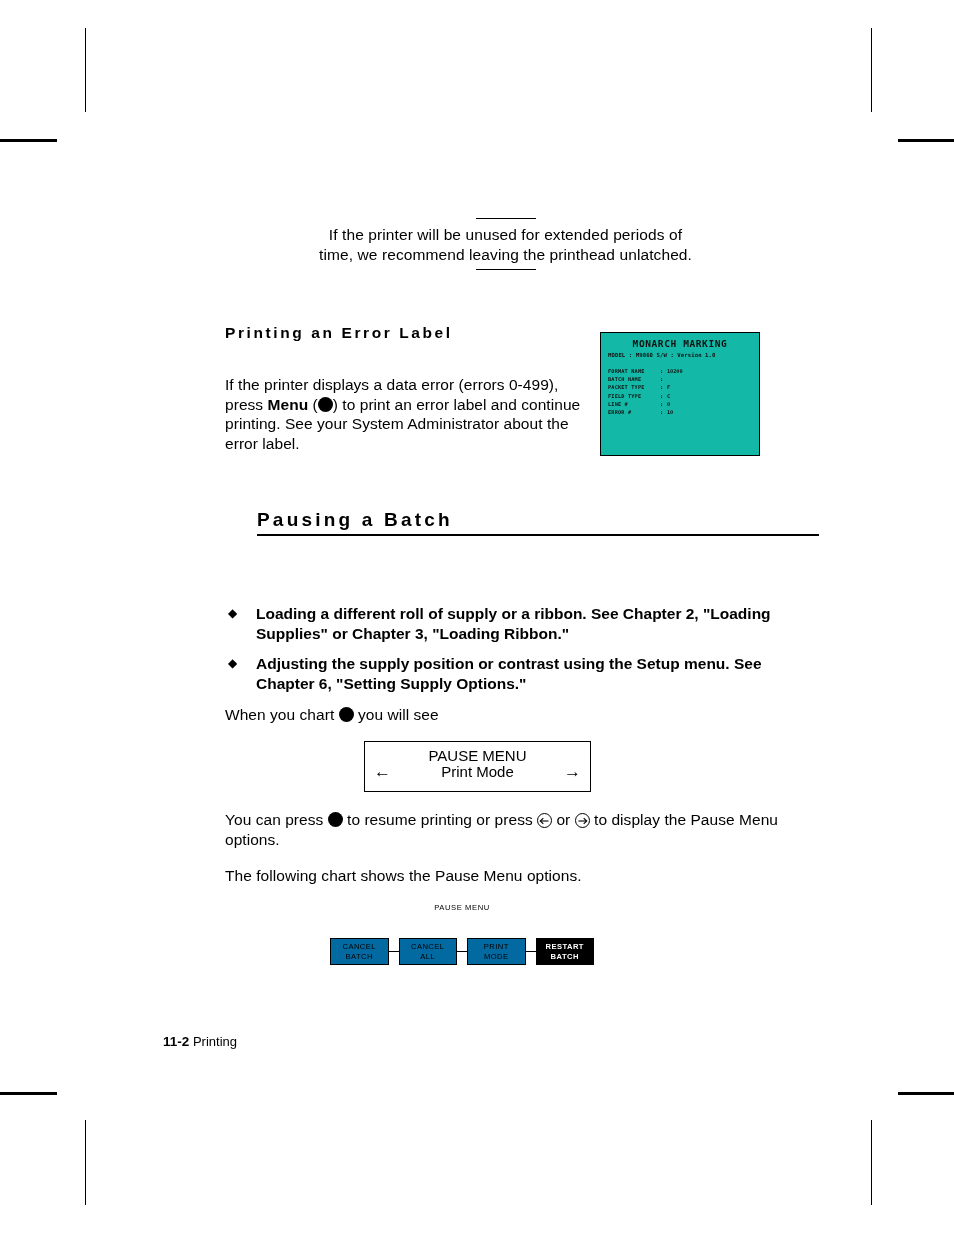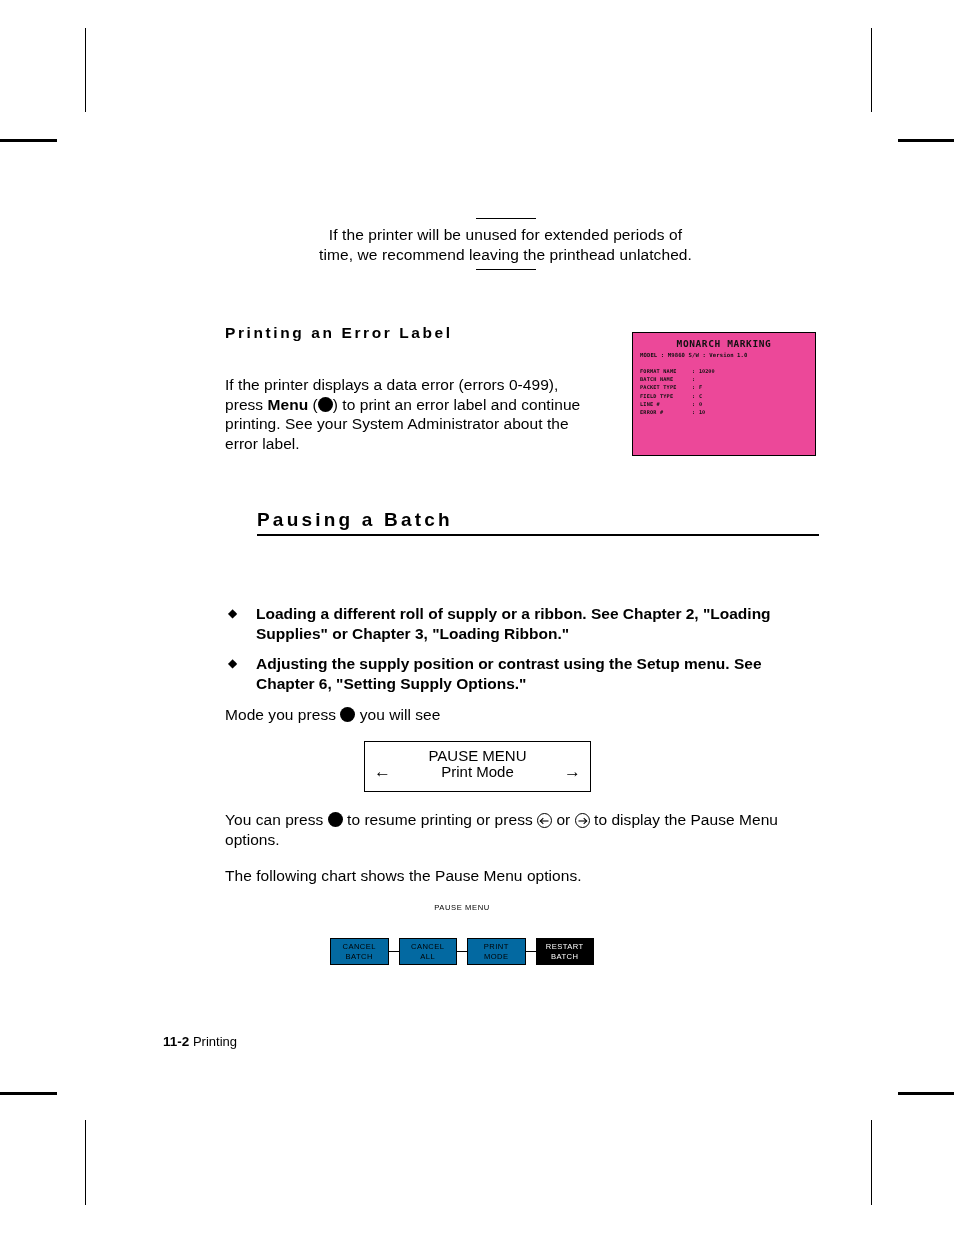--- a/index.html
+++ b/index.html
@@ -160,26 +160,26 @@
     border-radius: 50%;
     border: 1.3px solid #000;
     vertical-align: -3px;
     box-sizing: border-box;
   }
   .key-arrow svg { position: absolute; left: 1px; top: 1.5px; }
 
   
   .error-label {
     position: absolute;
-    left: 632px;
+    left: 600px;
     top: 332px;
-    width: 184px;
+    width: 160px;
     height: 124px;
     border: 1.5px solid #000;
-    background: #ec4899;
+    background: #14b8a6;
     box-sizing: border-box;
     overflow: hidden;
   }
   .el-title {
     text-align: center;
     font-family: "DejaVu Sans Mono", monospace;
     font-weight: bold;
     font-size: 9.5px;
     letter-spacing: 0.6px;
     margin-top: 5px;
@@ -263,21 +263,21 @@
     justify-content: center;
     font-size: 7.6px;
     line-height: 9.4px;
     letter-spacing: 0.45px;
     background: #0369a1;
     color: #000;
   }
   .chart-box.inverted {
     background: #000;
     color: #fff;
-    font-weight: normal;
+    font-weight: bold;
     border-color: #000;
   }
   .chart-link {
     width: 10px;
     height: 1.1px;
     background: #000;
     flex: 0 0 10px;
   }
 
   
@@ -366,21 +366,21 @@
       <span class="bullet-mark">◆</span>
       <span class="bullet-text">Loading a different roll of supply or a ribbon.  See Chapter 2, "Loading Supplies" or Chapter 3, "Loading Ribbon."</span>
     </div>
     <div class="bullet-row">
       <span class="bullet-mark">◆</span>
       <span class="bullet-text">Adjusting the supply position or contrast using the Setup menu.  See Chapter 6, "Setting Supply Options."</span>
     </div>
   </div>
 
   <div class="para" id="para-when-press">
-    <span>Mode you press </span><span class="key-feed"></span><span> you will see</span>
+    <span>When you chart </span><span class="key-feed"></span><span> you will see</span>
   </div>
 
   <div class="display-panel">
     <div class="dp-title">PAUSE MENU</div>
     <div class="dp-row">
       <span class="dp-arrow">←</span>
       <span class="dp-mode">Print Mode</span>
       <span class="dp-arrow right">→</span>
     </div>
   </div>

